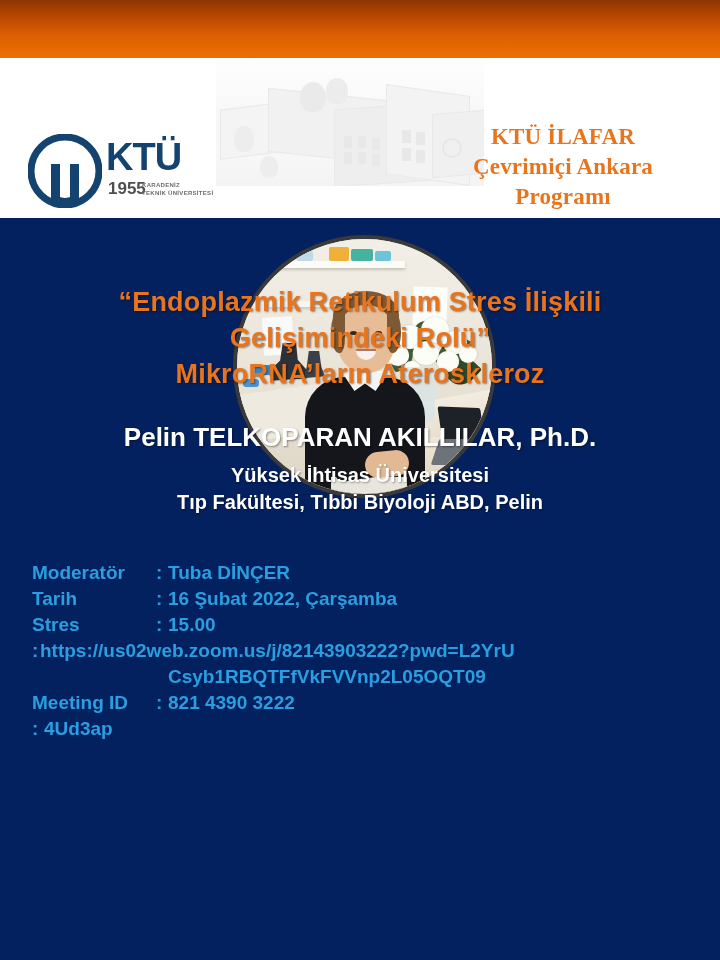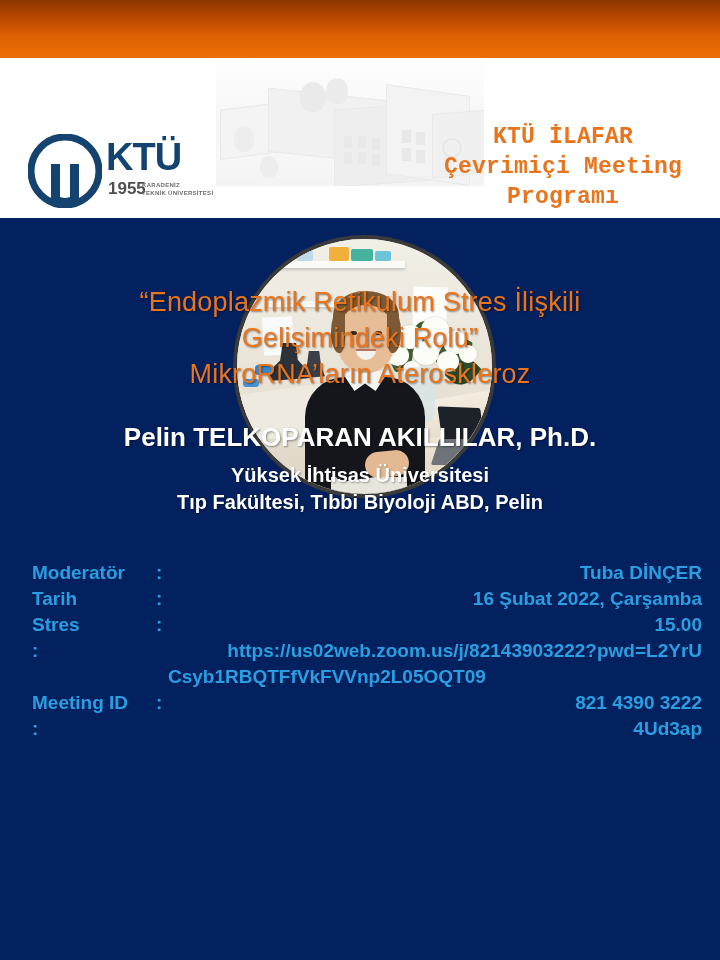--- a/index.html
+++ b/index.html
@@ -122,21 +122,21 @@
     white-space: nowrap;
   }
 
   
   .program-heading {
     position: absolute;
     left: 420px; top: 64px;
     width: 286px;
     text-align: center;
     color: #e8751d;
-    font-family: Liberation Mono, monospace;
+    font-family: Liberation Serif, serif;
     font-weight: bold;
     font-size: 23px;
     line-height: 30px;
     letter-spacing: 0.2px;
   }
 
   
   .body-area {
     position: absolute;
     left: 0; top: 218px;
@@ -195,21 +195,21 @@
   .ph-pants    { left:94px; top:238px; width:76px; height:17px; background:#e8e5dc; }
 
   
   .talk-title {
     position: absolute;
     left: 34px; top: 284px;
     width: 652px;
     text-align: center;
     color: #e8751d;
     font-family: "Liberation Sans", sans-serif;
-    font-weight: normal;
+    font-weight: bold;
     font-size: 27px;
     line-height: 36px;
     text-shadow: 1px 1px 2px rgba(0,0,0,.45);
     letter-spacing: 0.2px;
   }
 
   .speaker-name {
     position: absolute;
     left: 20px; top: 421px;
     width: 680px;
@@ -246,21 +246,21 @@
     font-size: 19px;
     line-height: 26px;
   }
   .det-row {
     display: flex;
     align-items: flex-start;
     white-space: nowrap;
   }
   .det-label { width: 124px; flex: 0 0 124px; }
   .det-sep   { width: 12px; flex: 0 0 12px; }
-  .det-value { flex: 1 1 auto; text-align: right; }
+  .det-value { flex: 1 1 auto; }
   .det-row.tight .det-sep { width: 8px; flex: 0 0 8px; }
   .det-cont {
     padding-left: 136px;
   }
 
   .sr-only {
     position: absolute;
     width: 1px; height: 1px;
     overflow: hidden;
     clip: rect(0 0 0 0);
@@ -311,21 +311,21 @@
       <div class="ktu-text">KTÜ</div>
       <div class="ktu-year">1955</div>
       <div class="ktu-sub">
         <div>KARADENİZ</div>
         <div>TEKNİK ÜNİVERSİTESİ</div>
       </div>
     </div>
 
     <div class="program-heading">
       <div>KTÜ İLAFAR</div>
-      <div>Çevrimiçi Meeting</div>
+      <div>Çevrimiçi Ankara</div>
       <div>Programı</div>
     </div>
 
   </div>
 
   <div class="body-area">
 
     <div class="photo-frame">
       <div class="ph ph-wall"></div>
       <div class="ph ph-paper2"></div>

